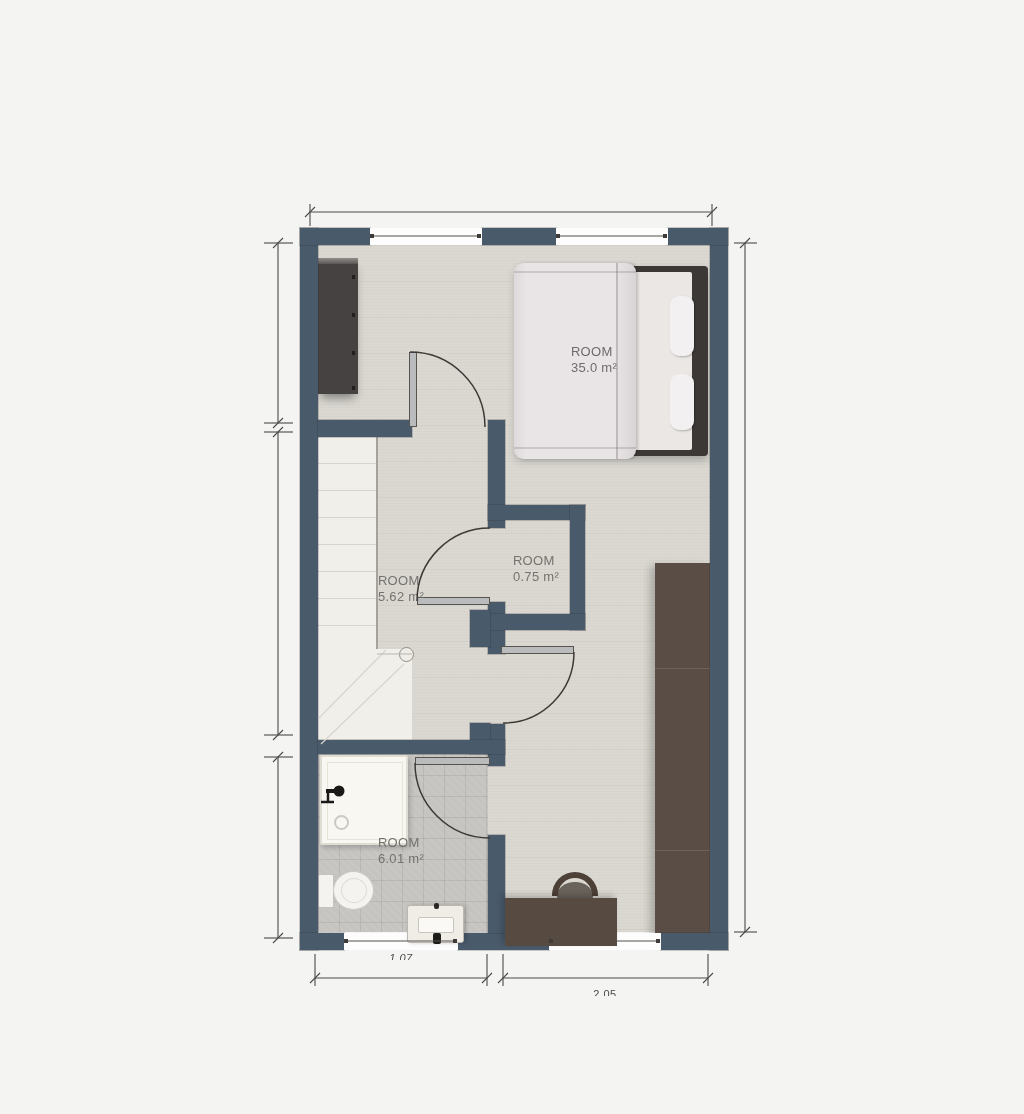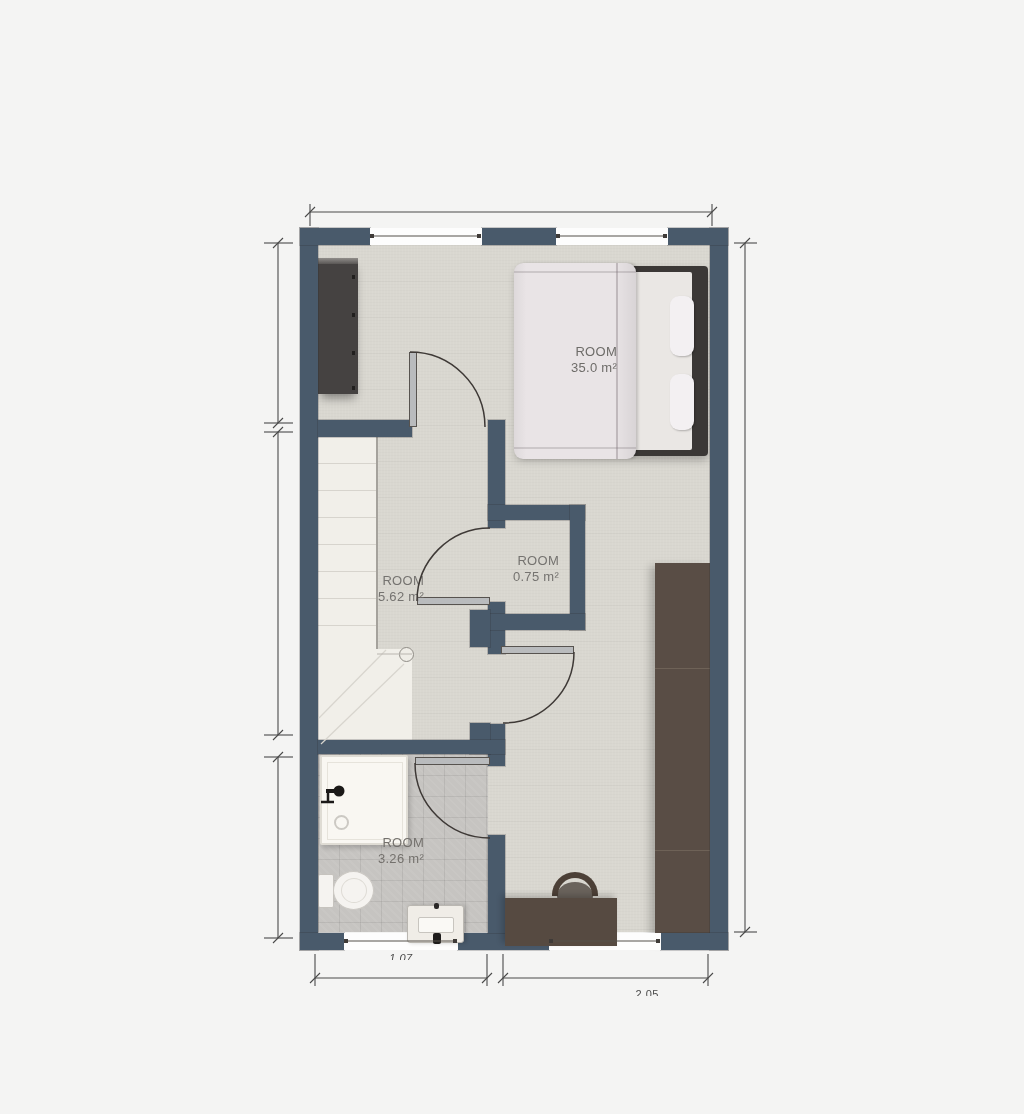--- a/index.html
+++ b/index.html
@@ -16,21 +16,21 @@
     z-index:10;}
   .floor-tile{
     background-color:#c6c4c1;
     background-image:
       repeating-linear-gradient(90deg, rgba(0,0,0,.07) 0 1px, transparent 1px 21px),
       repeating-linear-gradient(180deg, rgba(0,0,0,.07) 0 1px, transparent 1px 21px),
       repeating-linear-gradient(45deg, rgba(255,255,255,.05) 0 2px, transparent 2px 6px);
     z-index:11;}
   .win{background:#fdfdfd;z-index:40;}
   .sill{background:#b9bbbd;border:1px solid #57534f;box-sizing:border-box;z-index:42;}
-  .lbl{z-index:60;color:#757370;font-size:13px;line-height:16px;text-align:right;letter-spacing:.3px;transform:translate(-50%,-50%);white-space:nowrap;}
+  .lbl{z-index:60;color:#757370;font-size:13px;line-height:16px;text-align:left;letter-spacing:.3px;transform:translate(-50%,-50%);white-space:nowrap;}
   .lbl span{display:block;}
   .dim-clip{z-index:60;height:7px;overflow:hidden;text-align:center;}
   .dim-clip span{display:block;font-size:11px;line-height:13px;color:#4a4a4a;margin-top:-1px;letter-spacing:.5px;}
   .furn{z-index:20;}
   .furn-top{z-index:45;}
   svg.overlay{position:absolute;left:0;top:0;z-index:65;pointer-events:none;}
 </style>
 </head>
 <body>
 
@@ -125,27 +125,27 @@
   <div class="abs lbl" style="left:401px;top:589px;">
     <span>ROOM</span>
     <span>5.62 m²</span>
   </div>
   <div class="abs lbl" style="left:536px;top:569px;">
     <span>ROOM</span>
     <span>0.75 m²</span>
   </div>
   <div class="abs lbl" style="left:401px;top:851px;color:#74716d;">
     <span>ROOM</span>
-    <span>3.26 m²</span>
+    <span>6.01 m²</span>
   </div>
 
   <div class="abs dim-clip" style="left:346px;top:953px;width:110px;font-style:italic;">
     <span>1.07</span>
   </div>
-  <div class="abs dim-clip" style="left:551px;top:989px;width:108px;text-align:right;">
+  <div class="abs dim-clip" style="left:551px;top:989px;width:108px;">
     <span>2.05</span>
   </div>
 
   <svg class="overlay" width="1024" height="1114" viewBox="0 0 1024 1114">
 
     <g stroke="#d8d5ce" stroke-width="1.2" fill="none">
       <path d="M 321 744 L 404 664"></path>
       <path d="M 319 718 L 386 650"></path>
       <path d="M 377 654 H 412" stroke="#b9b6b0"></path>
     </g>

